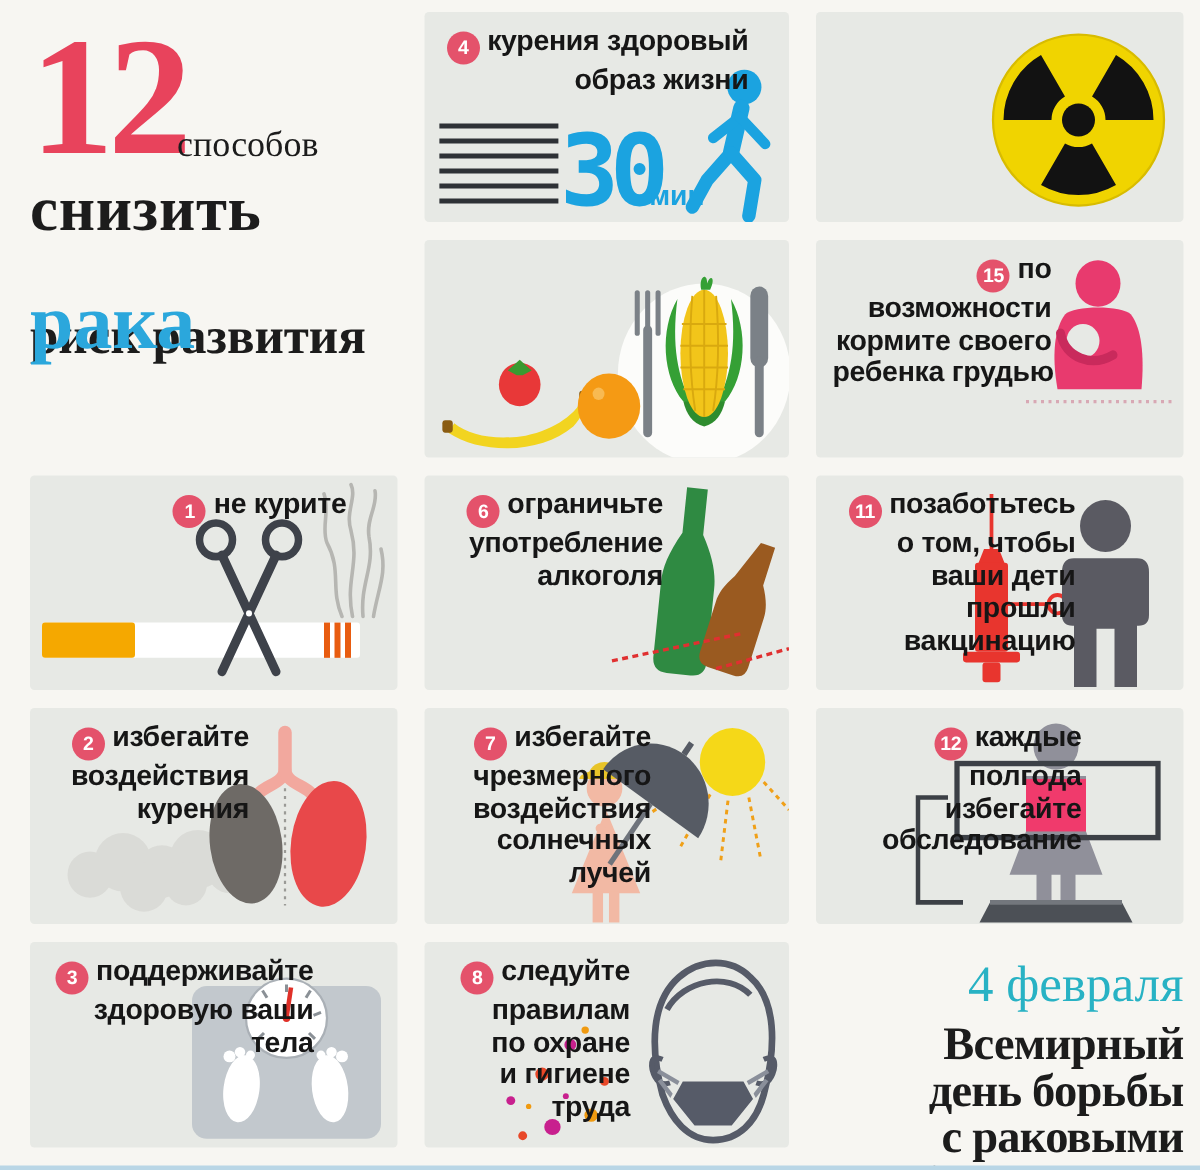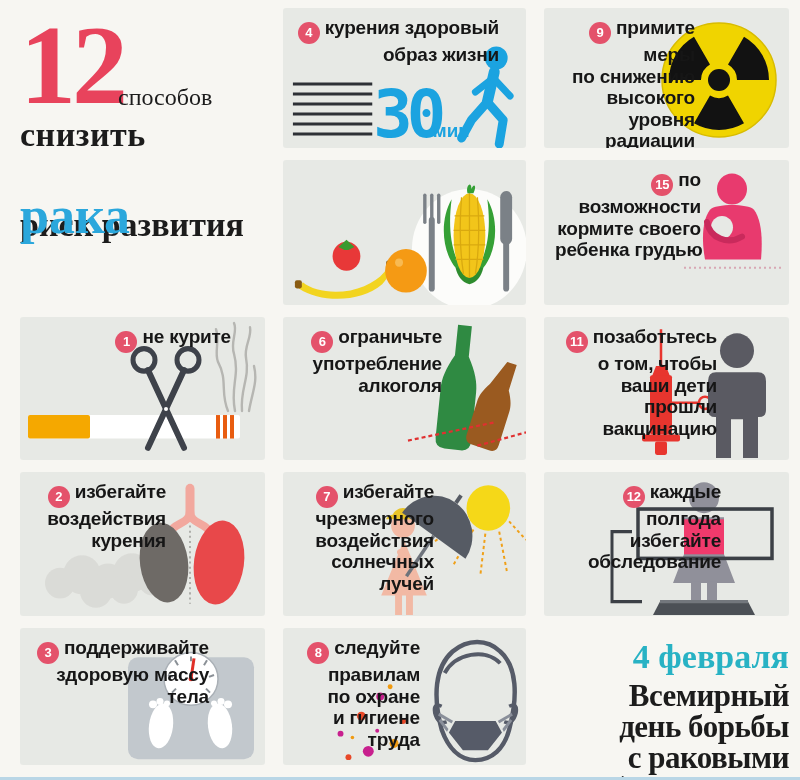--- a/index.html
+++ b/index.html
@@ -26,27 +26,27 @@
   
   .c1 p{max-width:200px}.c2 p{max-width:135px}.c3 p{max-width:178px}.c4 p{max-width:205px}
   .c5 p{max-width:130px}.c6 p{max-width:148px}.c7 p{max-width:140px}.c8 p{max-width:126px}
   .c9 p{max-width:140px}.c10 p{max-width:146px}.c11 p{max-width:162px}.c12 p{max-width:166px}
   
   .t-num{position:absolute;left:0;top:12px;font-family:"Liberation Serif",serif;font-weight:bold;
          font-size:112px;line-height:0.82;color:#e8435c;letter-spacing:-4px;}
   .t-w1{position:absolute;left:98px;top:76px;font-family:"Liberation Serif",serif;
         font-size:24px;color:#1c1c1c;}
   .t-w2{position:absolute;left:0;top:108px;font-family:"Liberation Serif",serif;font-weight:bold;
-        font-size:34px;color:#1c1c1c;letter-spacing:0.5px;}
+        font-size:42px;color:#1c1c1c;letter-spacing:0.5px;}
   .t-w3{position:absolute;left:0;top:150px;font-family:"Liberation Serif",serif;font-weight:bold;
         font-size:34px;color:#1c1c1c;margin-top:48px;}
   .t-w4{position:absolute;left:0;top:178px;font-family:"Liberation Serif",serif;font-weight:bold;
         font-size:52px;color:#2ba7dc;}
   
-  .f-date{margin:10px 0 4px 0;font-family:"Liberation Serif",serif;font-weight:bold;
+  .f-date{margin:10px 0 4px 0;font-family:"Liberation Serif",serif;font-weight:normal;
           font-size:34px;color:#28b2c4;}
   .f-event{margin:0;font-family:"Liberation Serif",serif;font-weight:bold;font-size:31px;
            line-height:1.0;color:#1c1c1c;letter-spacing:-0.5px;}
   .bottom-line{position:absolute;left:0;right:0;bottom:0;height:3px;background:#b9d6e6;z-index:5;}
 </style>
 </head>
 <body>
 
 <div class="page">
 
@@ -76,21 +76,20 @@
         <path d="M213 64 L206 94" stroke-width="11"></path>
         <path d="M212 70 L194 84" stroke-width="7"></path>
         <path d="M212 70 L229 88" stroke-width="7"></path>
         <path d="M206 94 L190 112 L180 130" stroke-width="9"></path>
         <path d="M206 94 L222 112 L218 136" stroke-width="9"></path>
       </g>
     </svg>
   </div>
 
   <div class="card c9">
-    <p><span class="badge">9</span><span>примите меры по&nbsp;снижению высокого уровня радиации</span></p>
     <svg class="icon-svg" viewBox="0 0 245 140" preserveAspectRatio="none">
       <circle cx="175" cy="72" r="57" fill="#f0d400" stroke="#d8bc00" stroke-width="1.5"></circle>
       <g fill="#121212">
         <circle cx="175" cy="72" r="11"></circle>
         <path d="M184 87.6 A18 18 0 0 1 166 87.6 L150 115.3 A50 50 0 0 0 200 115.3 Z"></path>
         <path d="M184 87.6 A18 18 0 0 1 166 87.6 L150 115.3 A50 50 0 0 0 200 115.3 Z" transform="rotate(120 175 72)"></path>
         <path d="M184 87.6 A18 18 0 0 1 166 87.6 L150 115.3 A50 50 0 0 0 200 115.3 Z" transform="rotate(240 175 72)"></path>
       </g>
     </svg>
   </div>
@@ -278,21 +277,21 @@
       <rect x="140" y="46" width="40" height="34" fill="#f03a6c"></rect>
       <rect x="94" y="36" width="134" height="48" fill="none" stroke="#3c4046" stroke-width="3.5"></rect>
       <g>
         <path d="M116 126 h88 l7 13 h-102 Z" fill="#4c5056"></path>
         <line x1="116" y1="126" x2="204" y2="126" stroke="#73777d" stroke-width="3"></line>
       </g>
     </svg>
   </div>
 
   <div class="card c3">
-    <p><span class="badge">3</span><span>поддерживайте здоровую массу тела</span></p>
+    <p><span class="badge">3</span><span>поддерживайте здоровую ваши тела</span></p>
     <svg class="icon-svg" viewBox="0 0 245 140" preserveAspectRatio="none">
       <rect x="108" y="30" width="126" height="104" rx="10" fill="#c2c8cd"></rect>
       <g>
         <circle cx="171" cy="52" r="27" fill="#ffffff" stroke="#aab0b6" stroke-width="1.5"></circle>
         <g stroke="#8a9096" stroke-width="2">
           <line x1="171" y1="29" x2="171" y2="34"></line>
             <line x1="187" y1="33" x2="184" y2="38"></line>
           <line x1="194" y1="48" x2="189" y2="50"></line>
             <line x1="190" y1="66" x2="186" y2="62"></line>
           <line x1="155" y1="33" x2="158" y2="38"></line>

